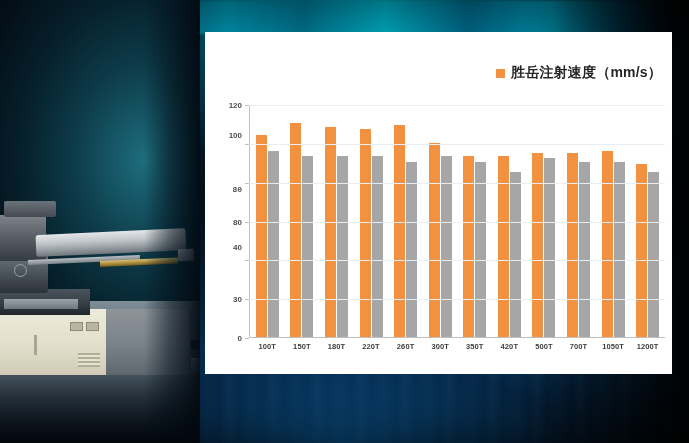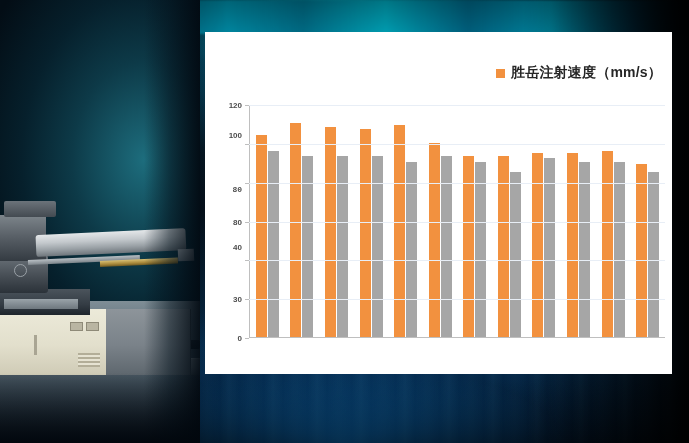--- a/index.html
+++ b/index.html
@@ -414,17 +414,31 @@
           <div class="tick" style="top: 77.6667px;"></div>
           <div class="ylabel" style="top: 84px; font-family: Liberation Mono, monospace;">80</div>
           <div class="gridline" style="top: 38.8333px;"></div>
           <div class="tick" style="top: 38.8333px;"></div>
           <div class="ylabel" style="top: 30px;">100</div>
           <div class="gridline" style="top: 0px;"></div>
           <div class="tick" style="top: 0px;"></div>
           <div class="ylabel" style="top: 0px; margin-left: 25px;">120</div>
         </div>
 
+      <div class="xlabels" id="xlabels">
+          <div class="xlabel">100T</div>
+          <div class="xlabel">150T</div>
+          <div class="xlabel">180T</div>
+          <div class="xlabel">220T</div>
+          <div class="xlabel">260T</div>
+          <div class="xlabel">300T</div>
+          <div class="xlabel">350T</div>
+          <div class="xlabel">420T</div>
+          <div class="xlabel">500T</div>
+          <div class="xlabel">700T</div>
+          <div class="xlabel">1050T</div>
+          <div class="xlabel">1200T</div>
+        </div>
 
     </div>
   </div>
 
 </div>
 
 </body></html>

